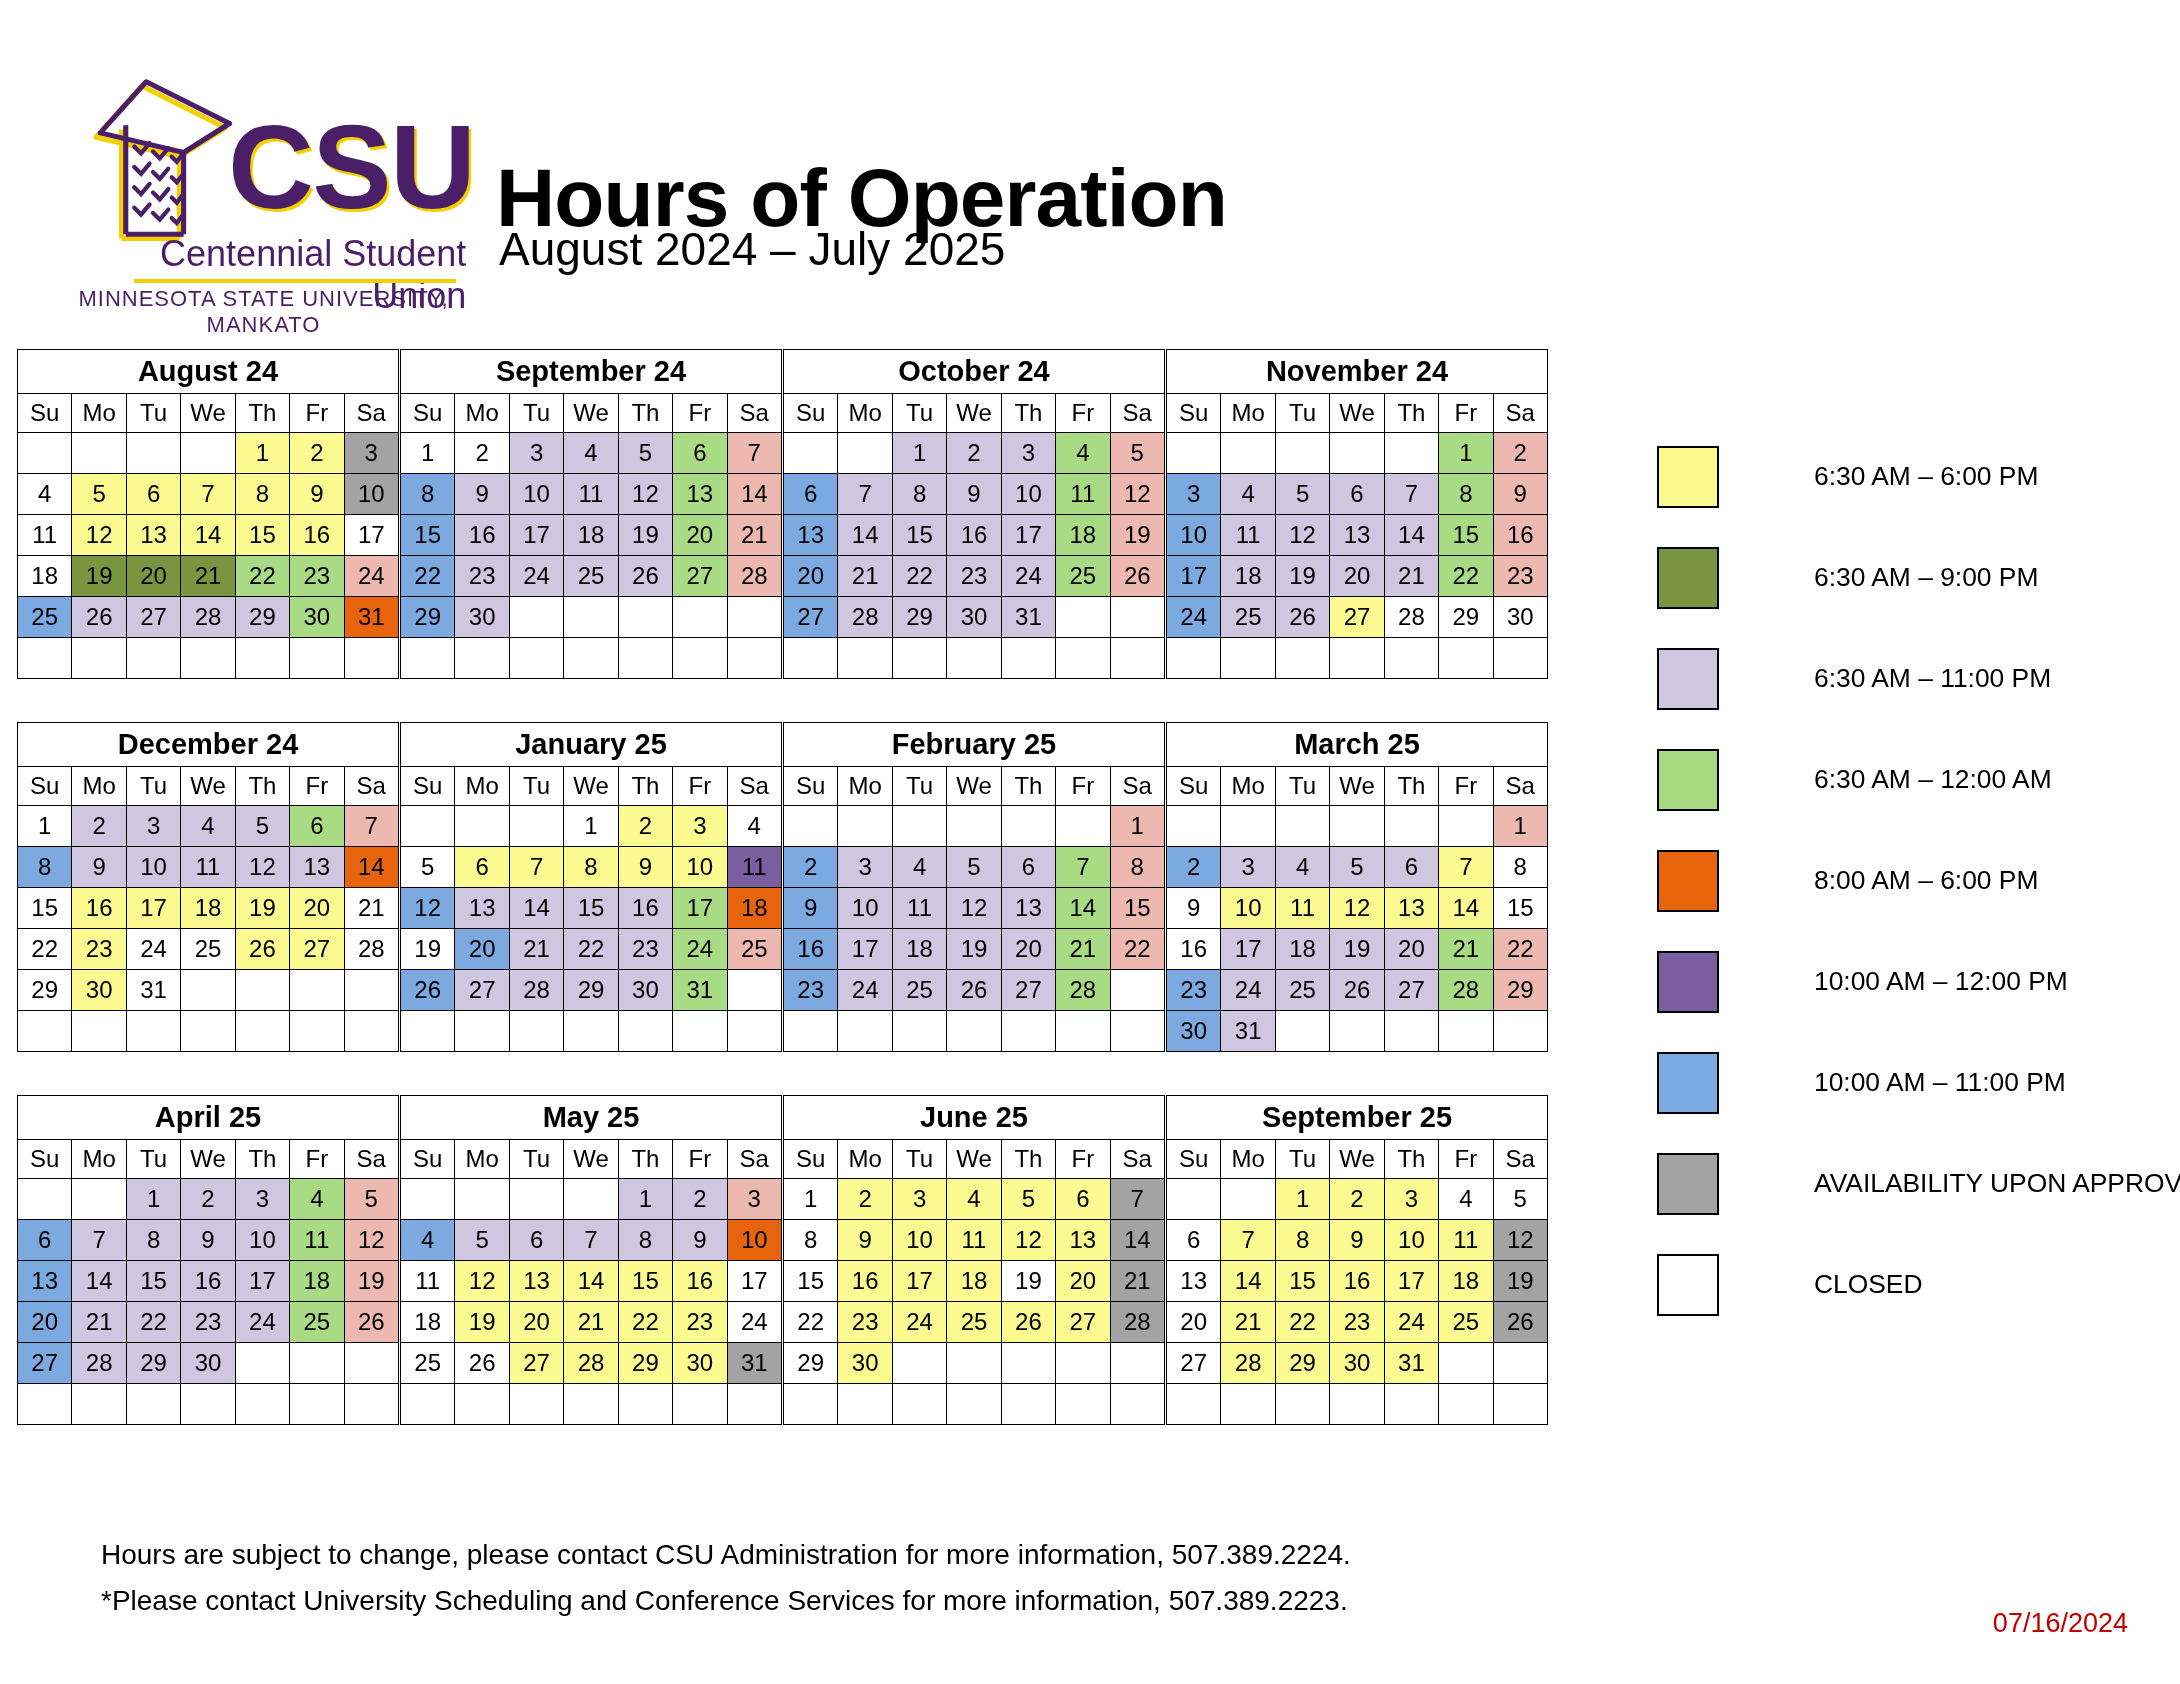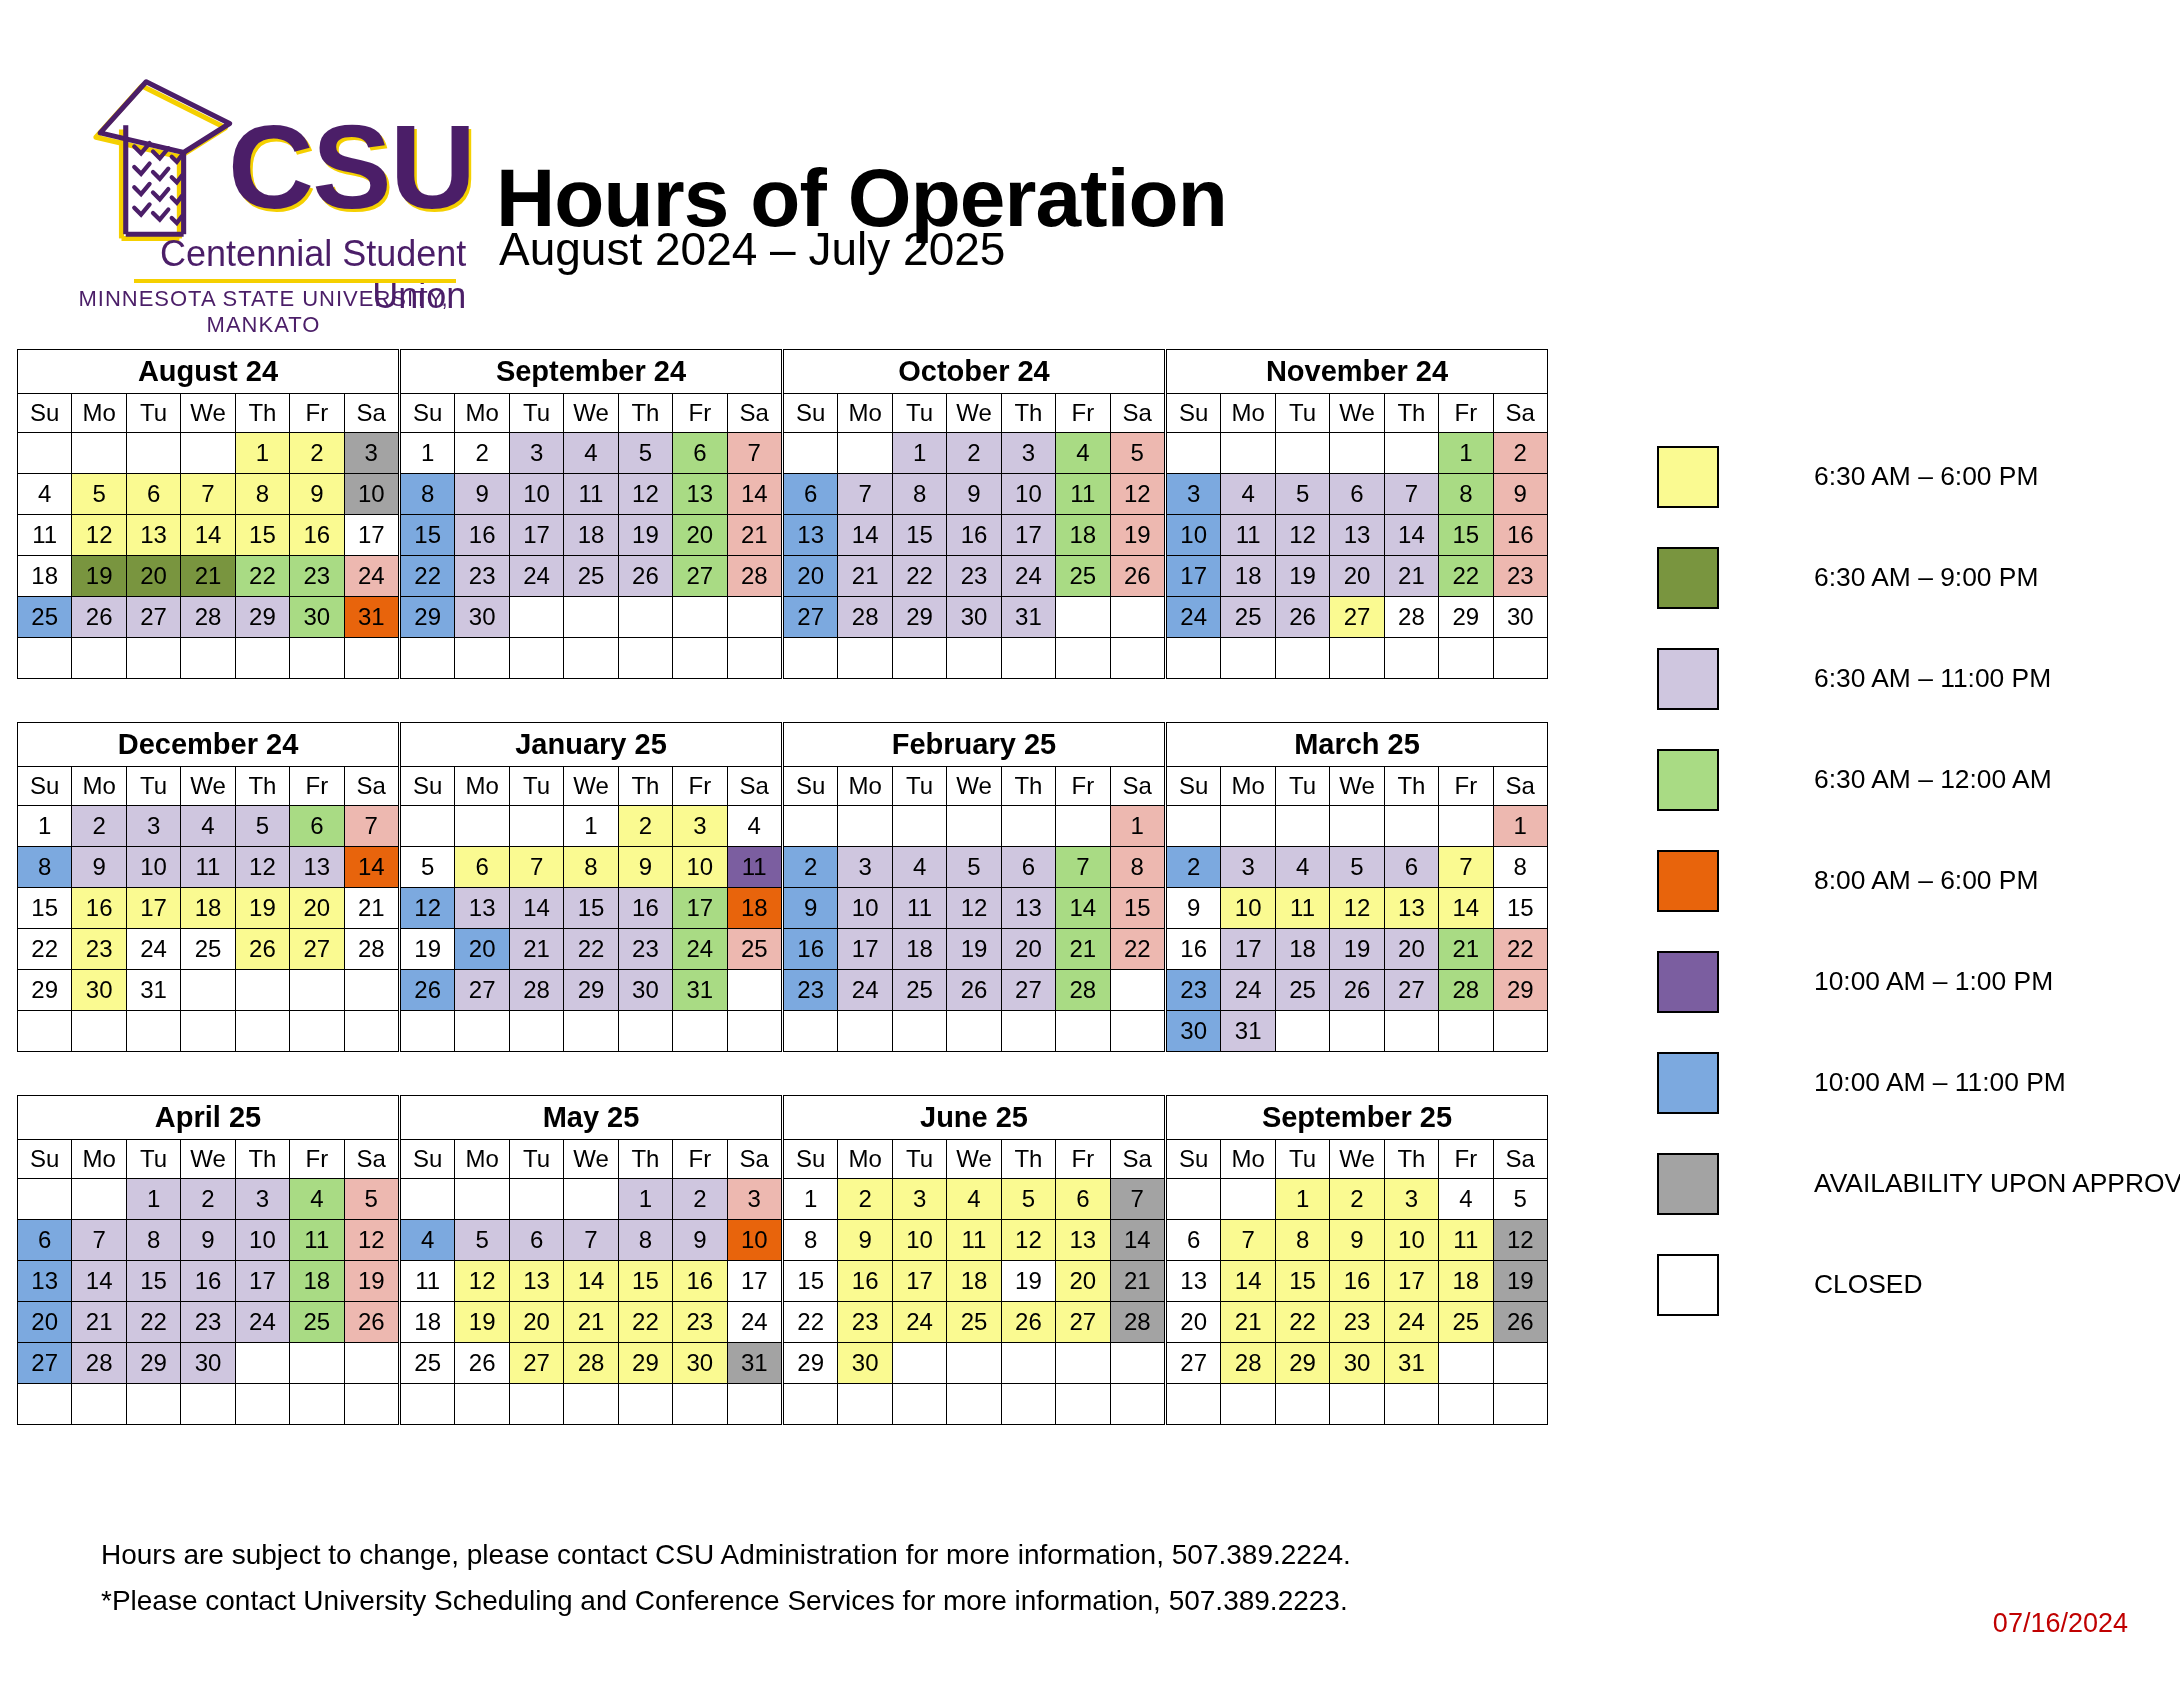--- a/index.html
+++ b/index.html
@@ -1048,21 +1048,21 @@
     <div class="legend-item">
       <span class="swatch" style="background: rgb(169, 219, 132);"></span>
       <span class="legend-label">6:30 AM – 12:00 AM</span>
     </div>
     <div class="legend-item">
       <span class="swatch" style="background: rgb(232, 100, 12);"></span>
       <span class="legend-label">8:00 AM – 6:00 PM</span>
     </div>
     <div class="legend-item">
       <span class="swatch" style="background: rgb(123, 94, 160);"></span>
-      <span class="legend-label">10:00 AM – 1:00 PM</span>
+      <span class="legend-label">10:00 AM – 12:00 PM</span>
     </div>
     <div class="legend-item">
       <span class="swatch" style="background: rgb(124, 169, 223);"></span>
       <span class="legend-label">10:00 AM – 11:00 PM</span>
     </div>
     <div class="legend-item">
       <span class="swatch" style="background: rgb(163, 163, 163);"></span>
       <span class="legend-label">AVAILABILITY UPON APPROVAL*</span>
     </div>
     <div class="legend-item">

